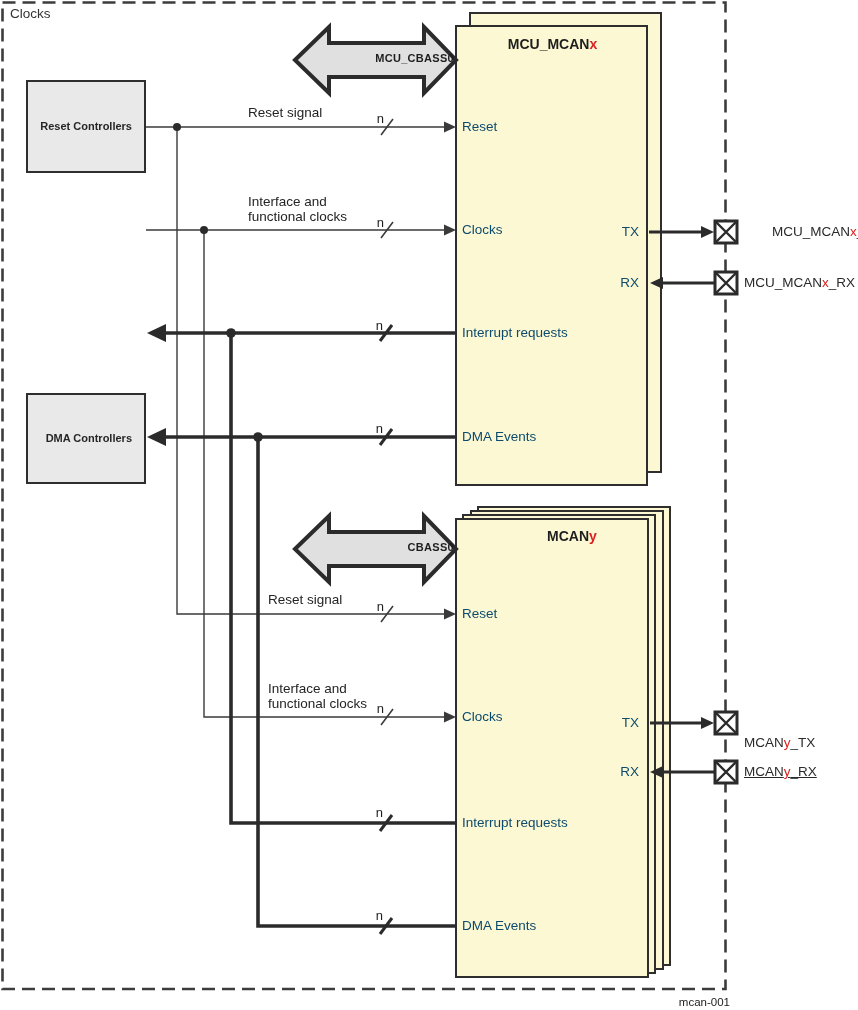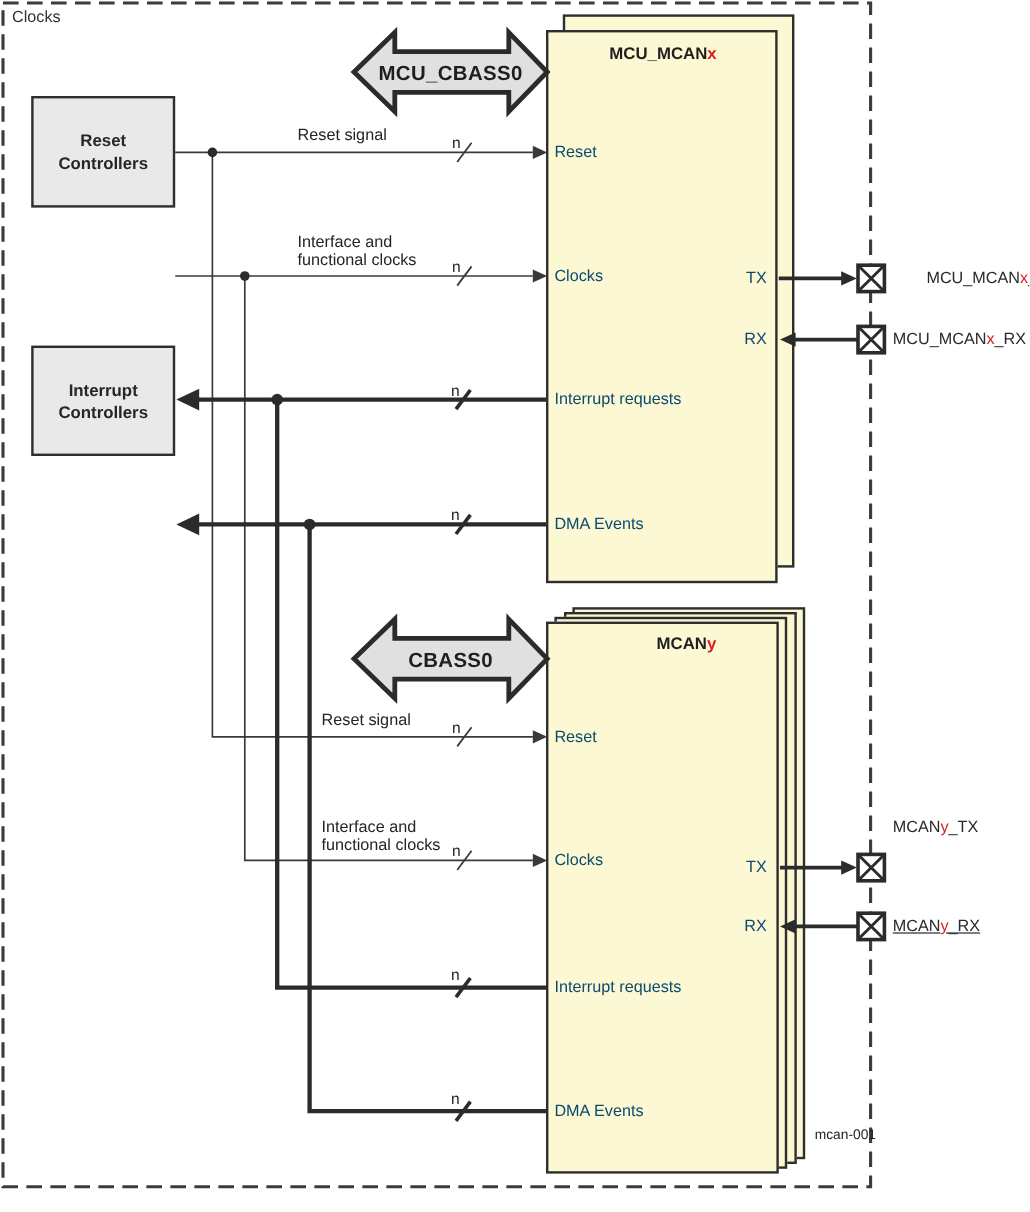--- a/index.html
+++ b/index.html
@@ -7,56 +7,56 @@
     position:relative;width:858px;height:1010px;background:#ffffff;overflow:hidden;
     font-family:"Liberation Sans","DejaVu Sans",sans-serif;color:#1e1e1e;
   }
   
   .module{
     position:absolute;box-sizing:border-box;background:#FCF8D3;
     border:2.5px solid #2e2e2e;z-index:1;
   }
   .ctrl{
     position:absolute;box-sizing:border-box;background:#E9E9E9;border:2.5px solid #2e2e2e;
-    display:flex;align-items:center;justify-content:flex-start;text-align:center;
-    font-weight:bold;font-size:14px;line-height:1.3;color:#262626;
+    display:flex;align-items:center;justify-content:flex-end;text-align:center;
+    font-weight:bold;font-size:11px;line-height:1.3;color:#262626;
     padding:0 12px;z-index:1;
   }
   
   #wires{position:absolute;left:0;top:0;z-index:2;pointer-events:none;}
   
   .lbl{position:absolute;z-index:3;font-size:13.5px;line-height:15px;color:#0c4a6e;white-space:nowrap;}
   .block-title{position:absolute;z-index:3;font-weight:bold;font-size:14px;text-align:center;white-space:nowrap;}
-  .bus-label{position:absolute;z-index:3;font-weight:bold;font-size:17px;text-align:center;white-space:nowrap;letter-spacing:.3px;}
+  .bus-label{position:absolute;z-index:3;font-weight:bold;font-size:11px;text-align:right;white-space:nowrap;letter-spacing:.3px;}
   .red{color:#D92121;}
   .port-right{text-align:right;width:60px;}
   .nlabel{position:absolute;z-index:3;font-size:13px;width:14px;text-align:right;color:#1e1e1e;}
   .sig{position:absolute;z-index:3;font-size:13.5px;line-height:15px;color:#242424;white-space:nowrap;}
   .pin-label{position:absolute;z-index:3;font-size:13.5px;white-space:nowrap;color:#2a2a2a;}
   .device-label{position:absolute;left:10px;top:6px;font-size:13.5px;color:#333;z-index:3;}
-  .watermark{position:absolute;left:650px;top:940px;width:80px;text-align:right;font-size:11.5px;color:#222;z-index:3;}
+  .watermark{position:absolute;left:650px;top:996px;width:80px;text-align:right;font-size:11.5px;color:#222;z-index:3;}
 </style>
 </head>
 <body>
 
 <div id="canvas">
 
   <div class="module" style="left:469px;top:12px;width:193px;height:461px;"></div>
   <div class="module" style="left:455px;top:25px;width:193px;height:461px;"></div>
 
   <div class="module" style="left:477px;top:506px;width:194px;height:460px;"></div>
   <div class="module" style="left:470px;top:510px;width:194px;height:460px;"></div>
   <div class="module" style="left:462px;top:514px;width:194px;height:460px;"></div>
   <div class="module" style="left:455px;top:518px;width:194px;height:460px;"></div>
 
   <div class="ctrl" style="left:26px;top:80px;width:120px;height:93px;">
     <span>Reset Controllers</span>
   </div>
-  <div class="ctrl" style="left:26px;top:288px;width:120px;height:92px;">
-    <span>Interrupt Controllers</span>
+  <div class="ctrl" style="left:26px;top:393px;width:120px;height:91px;">
+    <span>DMA Controllers</span>
   </div>
 
   <svg id="wires" width="858" height="1010" viewBox="0 0 858 1010">
 
     <rect x="2.5" y="2.5" width="723" height="986.5" fill="none" stroke="#3c3c3c" stroke-width="2.6" stroke-dasharray="13 7"></rect>
 
     <g stroke="#3a3a3a" stroke-width="1.4" fill="none">
       <path d="M146 127 H444"></path>
       <path d="M177 127 V614 H444"></path>
       <path d="M146 230 H444"></path>
@@ -179,21 +179,21 @@
   <div class="nlabel" style="left:370px;top:701px;">n</div>
   <div class="nlabel" style="left:369px;top:805px;">n</div>
   <div class="nlabel" style="left:369px;top:908px;">n</div>
 
   <div class="pin-label" style="left:772px;top:224px;">
     <span>MCU_MCAN</span><span class="red">x</span><span>_TX</span>
   </div>
   <div class="pin-label" style="left:744px;top:275px;">
     <span>MCU_MCAN</span><span class="red">x</span><span>_RX</span>
   </div>
-  <div class="pin-label" style="left:744px;top:681px;">
+  <div class="pin-label" style="left:744px;top:735px;">
     <span>MCAN</span><span class="red">y</span><span>_TX</span>
   </div>
   <div class="pin-label" style="left:744px;top:764px;text-decoration:underline;">
     <span>MCAN</span><span class="red">y</span><span>_RX</span>
   </div>
 
   <div class="watermark">mcan-001</div>
 
 </div>
 

